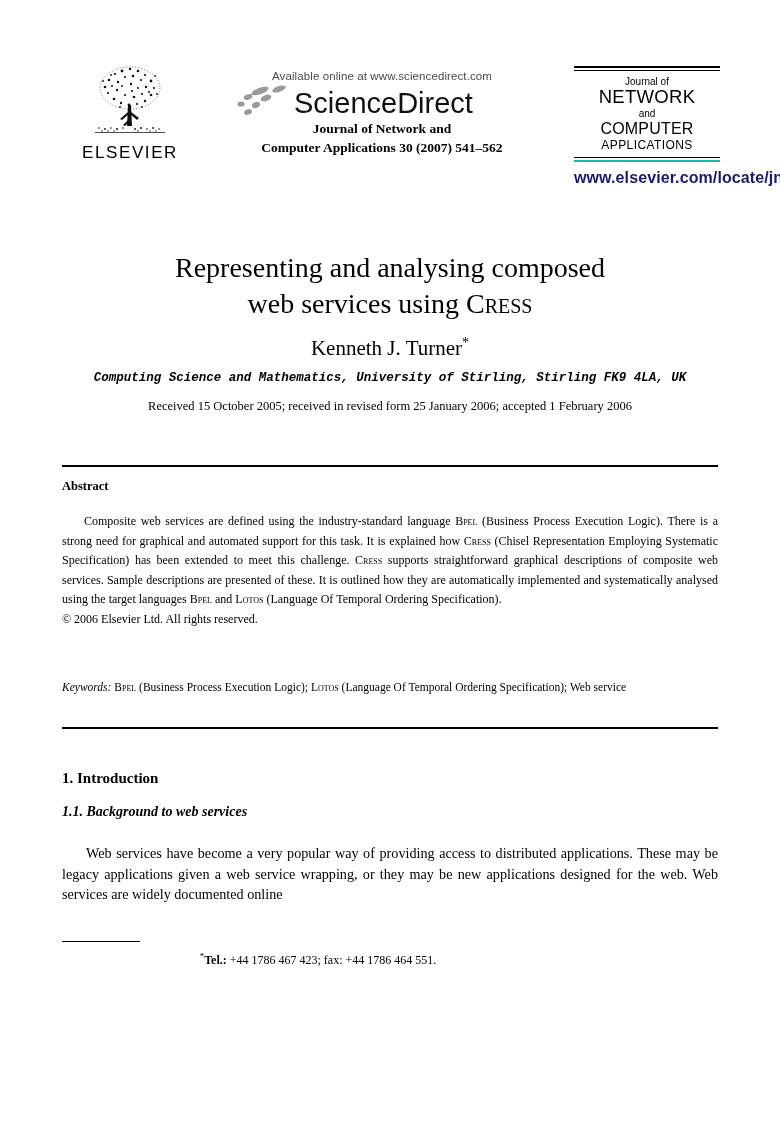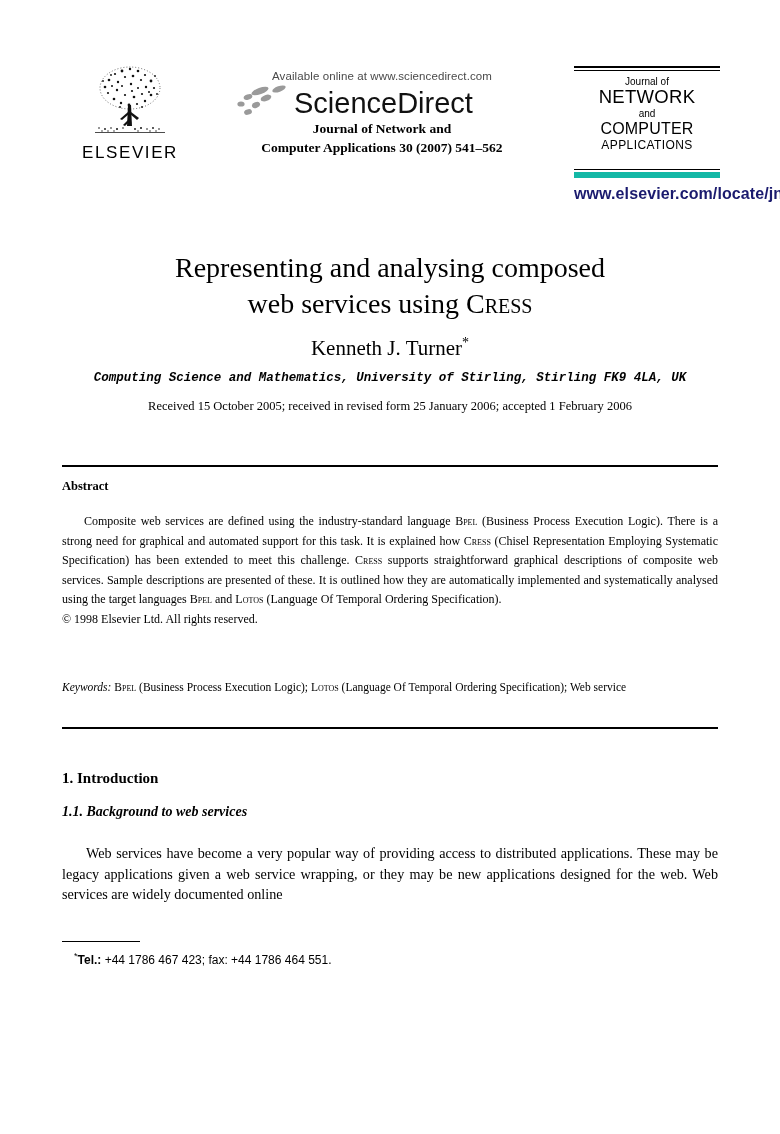--- a/index.html
+++ b/index.html
@@ -90,22 +90,22 @@
   
   .jbox {
     position: absolute;
     left: 512px;
     top: 4px;
     width: 146px;
     text-align: center;
   }
   .jbox-inner {
     border-top: 2px solid #000;
-    border-bottom: 6px solid #14b8a6;
-    padding: 3px 0 15px 0;
+    border-bottom: 2px solid #14b8a6;
+    padding: 3px 0 3px 0;
     position: relative;
   }
   .jbox-inner::before {
     content: "";
     position: absolute;
     left: 0; right: 0;
     top: 2px;
     border-top: 1px solid #000;
   }
   .jbox-inner::after {
@@ -291,21 +291,22 @@
     width: 78px;
     border-top: 1px solid #000;
   }
   .footnote {
     position: absolute;
     left: 62px;
     top: 948px;
     width: 500px;
     font-size: 12px;
     line-height: 17px;
-    font-family: Liberation Sans, sans-serif;
+    font-family: Liberation Serif, serif;
+    text-align: center;
   }
   .footnote .fn-line {
     padding-left: 12px;
   }
   .footnote b { font-weight: bold; }
   .footnote .em-label {
     font-style: italic;
     font-weight: bold;
   }
   .link-navy {
@@ -454,21 +455,21 @@
 
   <div class="received">Received 15 October 2005; received in revised form 25 January 2006; accepted 1 February 2006</div>
 
   <div class="rule rule-top"></div>
   <div class="rule rule-bottom"></div>
 
   <div class="abstract-head">Abstract</div>
 
   <div class="abstract-body">
     <p class="indent"><span>Composite web services are defined using the industry-standard language </span><span class="sc">Bpel</span><span> (Business Process Execution Logic). There is a strong need for graphical and automated support for this task. It is explained how </span><span class="sc">Cress</span><span> (Chisel Representation Employing Systematic Specification) has been extended to meet this challenge. </span><span class="sc">Cress</span><span> supports straightforward graphical descriptions of composite web services. Sample descriptions are presented of these. It is outlined how they are automatically implemented and systematically analysed using the target languages </span><span class="sc">Bpel</span><span> and </span><span class="sc">Lotos</span><span> (Language Of Temporal Ordering Specification).</span></p>
-    <p class="copyline">© 1998 Elsevier Ltd. All rights reserved.</p>
+    <p class="copyline">© 2006 Elsevier Ltd. All rights reserved.</p>
   </div>
 
   <div class="keywords">
     <i>Keywords:</i>
     <span class="sc">Bpel</span><span> (Business Process Execution Logic); </span><span class="sc">Lotos</span><span> (Language Of Temporal Ordering Specification); Web service</span>
   </div>
 
   <div class="sec1">1.  Introduction</div>
   <div class="sec11">1.1.  Background to web services</div>
   <div class="body-para">Web services have become a very popular way of providing access to distributed applications. These may be legacy applications given a web service wrapping, or they may be new applications designed for the web. Web services are widely documented online</div>

